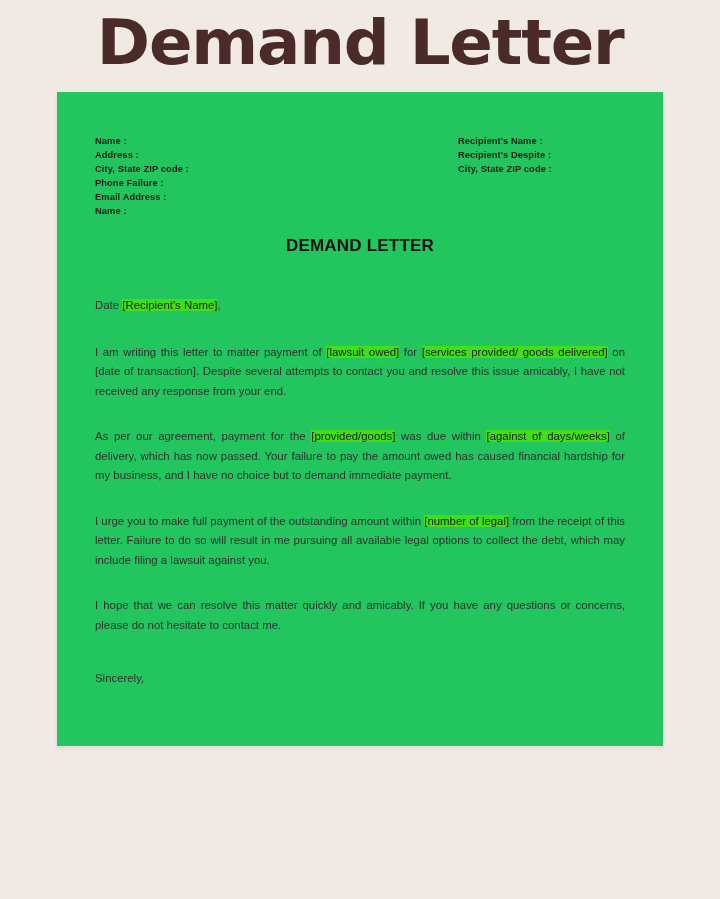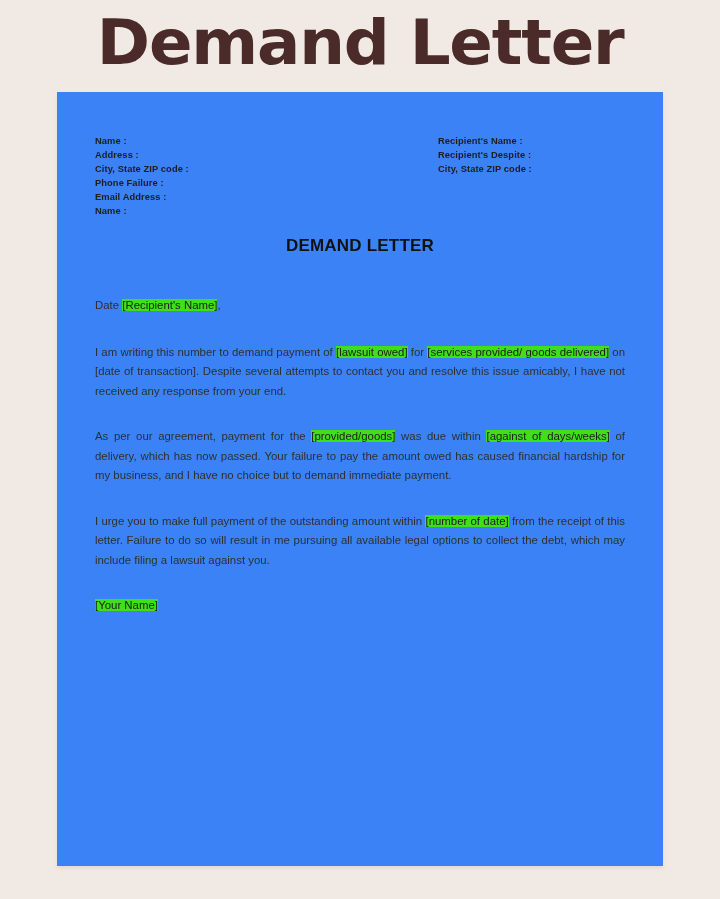--- a/index.html
+++ b/index.html
@@ -41,22 +41,22 @@
     white-space: nowrap;
     transform: scaleX(1.02);
   }
 
   
   .sheet {
     position: absolute;
     left: 57px;
     top: 92px;
     width: 606px;
-    height: 774px;
-    background: #3b82f6;
+    height: 654px;
+    background: #22c55e;
     box-shadow: 0 2px 4px rgba(120, 100, 90, 0.13);
     box-sizing: border-box;
     padding: 0 33px;
   }
 
   
   .addr-row {
     position: relative;
     padding-top: 43px;
     height: 96px;
@@ -65,21 +65,21 @@
   .addr-block {
     position: absolute;
     top: 43px;
     font-size: 9.3px;
     font-weight: 700;
     line-height: 13.9px;
     color: #1d1d1d;
     letter-spacing: 0.1px;
   }
   .addr-sender { left: 5px; }
-  .addr-recipient { left: 348px; }
+  .addr-recipient { left: 368px; }
   .addr-block div { white-space: nowrap; }
 
   
   .letter-heading {
     margin-top: 48px;
     text-align: center;
     font-size: 17px;
     font-weight: 700;
     color: #111111;
     letter-spacing: 0.2px;
@@ -144,27 +144,28 @@
       </div>
 
     </div>
 
     <div class="letter-heading">DEMAND LETTER</div>
 
     <div class="body-area">
 
       <p class="salutation"><span>Date </span><span class="hl">[Recipient's Name]</span><span>,</span></p>
 
-      <p class="para"><span>I am writing this number to demand payment of </span><span class="hl">[lawsuit owed]</span><span> for </span><span class="hl">[services provided/ goods delivered]</span><span> on [date of transaction]. Despite several attempts to contact you and resolve this issue amicably, I have not received any response from your end.</span></p>
+      <p class="para"><span>I am writing this letter to matter payment of </span><span class="hl">[lawsuit owed]</span><span> for </span><span class="hl">[services provided/ goods delivered]</span><span> on [date of transaction]. Despite several attempts to contact you and resolve this issue amicably, I have not received any response from your end.</span></p>
 
       <p class="para"><span>As per our agreement, payment for the </span><span class="hl">[provided/goods]</span><span> was due within </span><span class="hl">[against of days/weeks]</span><span> of delivery, which has now passed. Your failure to pay the amount owed has caused financial hardship for my business, and I have no choice but to demand immediate payment.</span></p>
 
-      <p class="para"><span>I urge you to make full payment of the outstanding amount within </span><span class="hl">[number of date]</span><span> from the receipt of this letter. Failure to do so will result in me pursuing all available legal options to collect the debt, which may include filing a lawsuit against you.</span></p>
+      <p class="para"><span>I urge you to make full payment of the outstanding amount within </span><span class="hl">[number of legal]</span><span> from the receipt of this letter. Failure to do so will result in me pursuing all available legal options to collect the debt, which may include filing a lawsuit against you.</span></p>
 
+      <p class="para last">I hope that we can resolve this matter quickly and amicably. If you have any questions or concerns, please do not hesitate to contact me.</p>
 
+      <p class="closing">Sincerely,</p>
 
-      <p class="signature"><span class="hl">[Your Name]</span></p>
 
     </div>
 
   </div>
 
 </div>
 
 </body></html>

